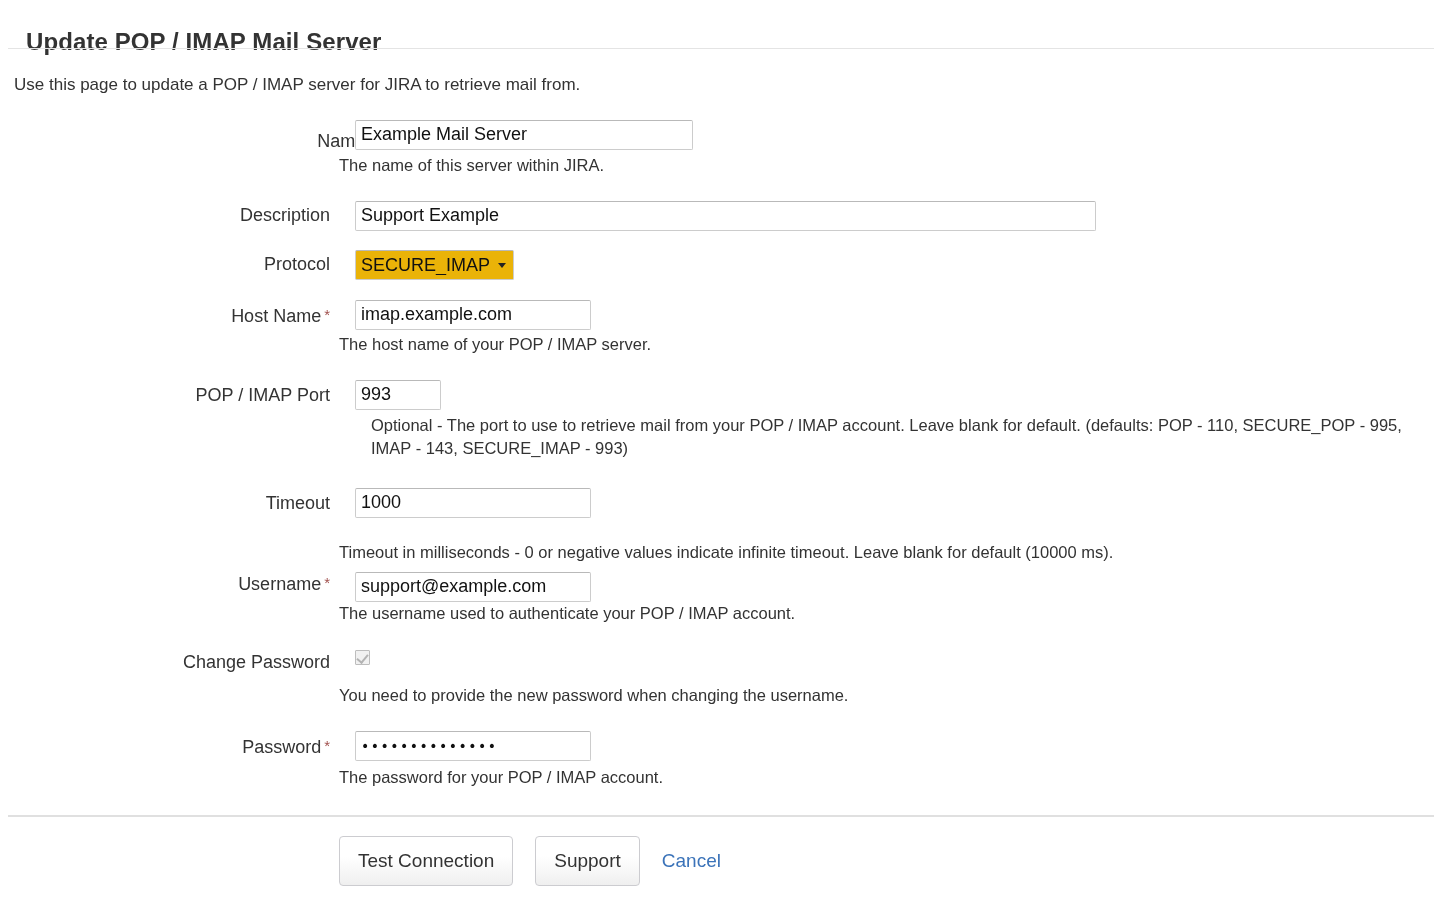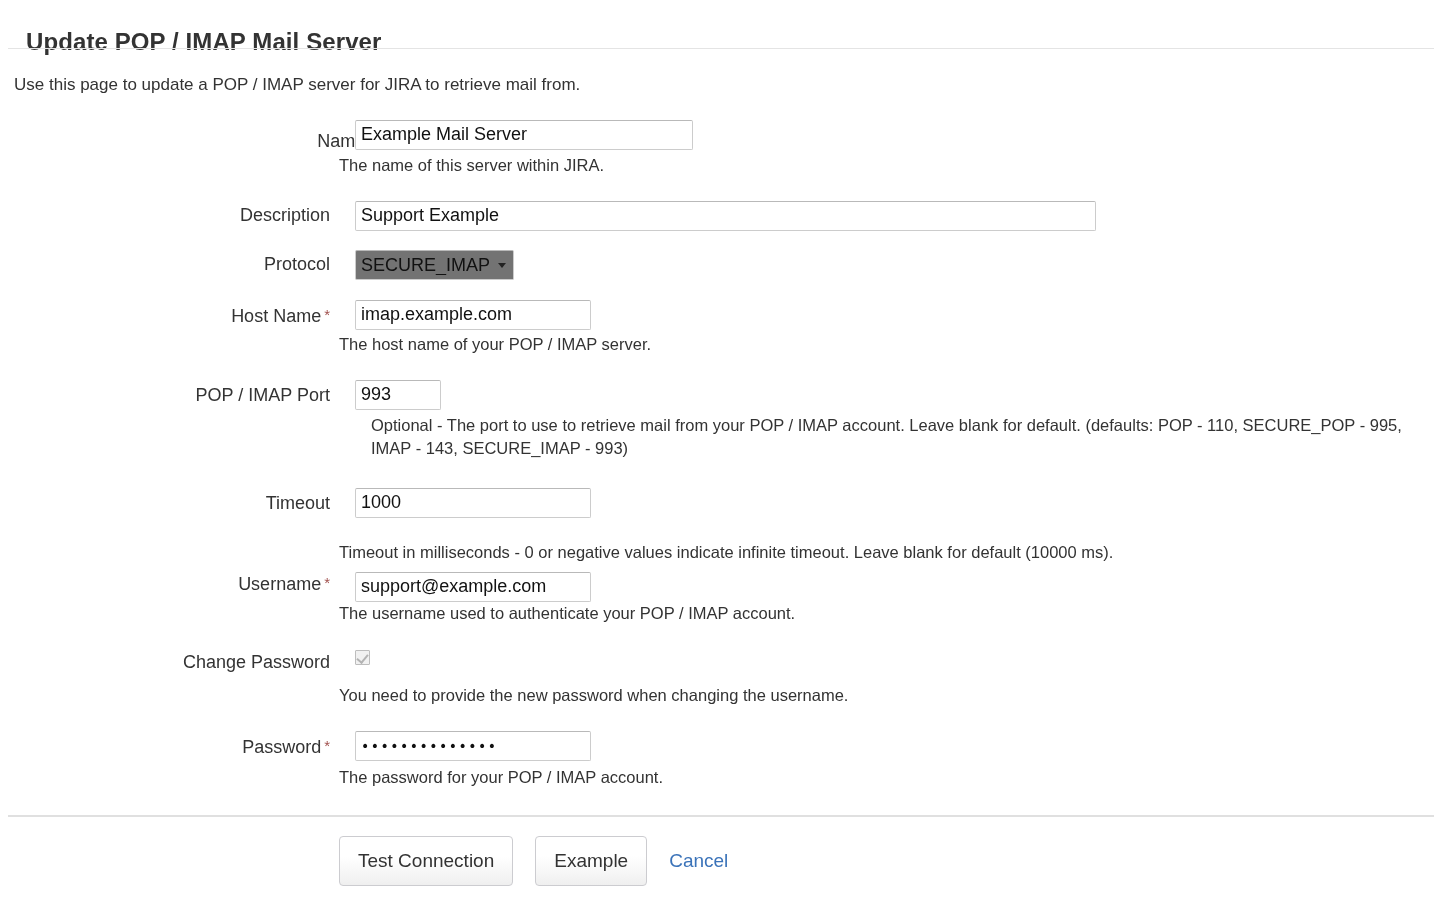--- a/index.html
+++ b/index.html
@@ -120,21 +120,21 @@
 
   select.proto {
     box-sizing: border-box;
     height: 30px;
     font-family: "Liberation Sans", sans-serif;
     font-size: 18px;
     color: #111111;
     padding: 1px 22px 2px 5px;
     border: 1px solid #cccccc;
     border-top-color: #b9b9b9;
-    background: #737373;
+    background: #eab308;
     border-radius: 2px;
     outline: none;
     -webkit-appearance: none;
     -moz-appearance: none;
     appearance: none;
   }
   .select-wrap { position: relative; display: inline-block; }
   .select-arrow {
     position: absolute;
     right: 8px;
@@ -311,17 +311,17 @@
       </div>
       <div class="field-desc" style="top:648px;">The password for your POP / IMAP account.</div>
     </div>
 
   </div>
 
   <div class="footer-rule"></div>
 
   <div class="buttons">
     <button class="btn">Test Connection</button>
-    <button class="btn">Example</button>
+    <button class="btn">Support</button>
     <a class="cancel-link">Cancel</a>
   </div>
 
 </div>
 
 </body></html>

